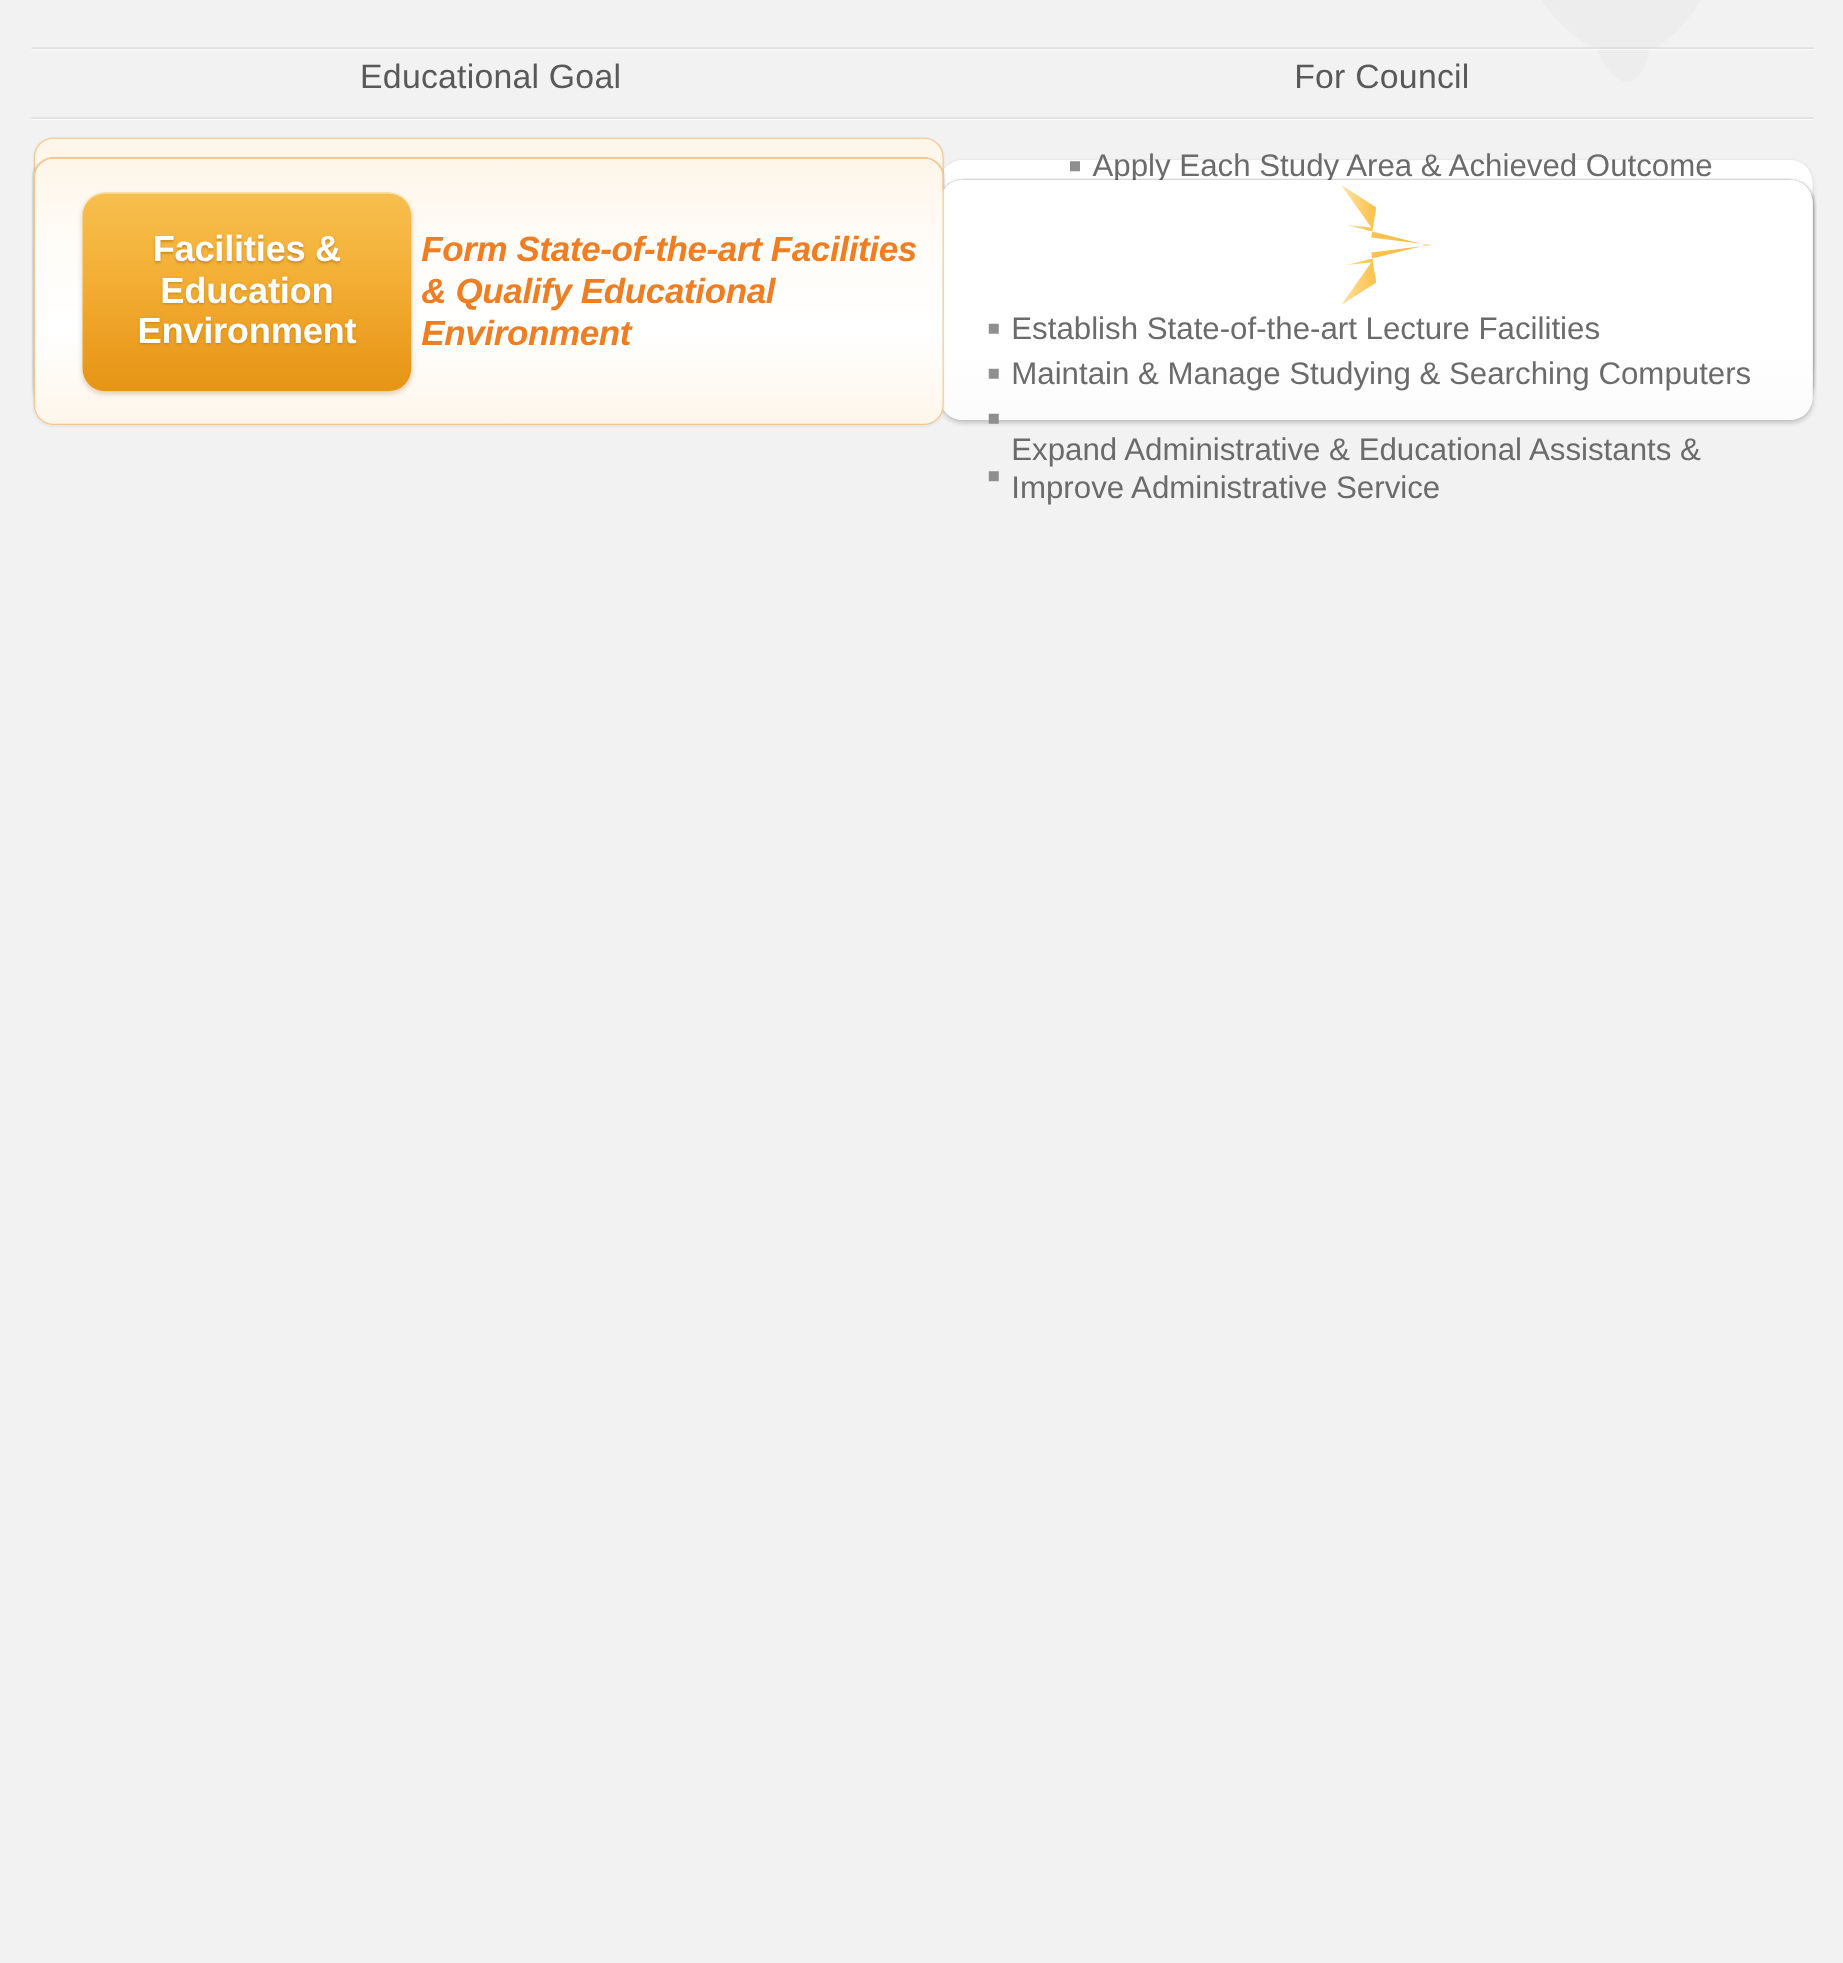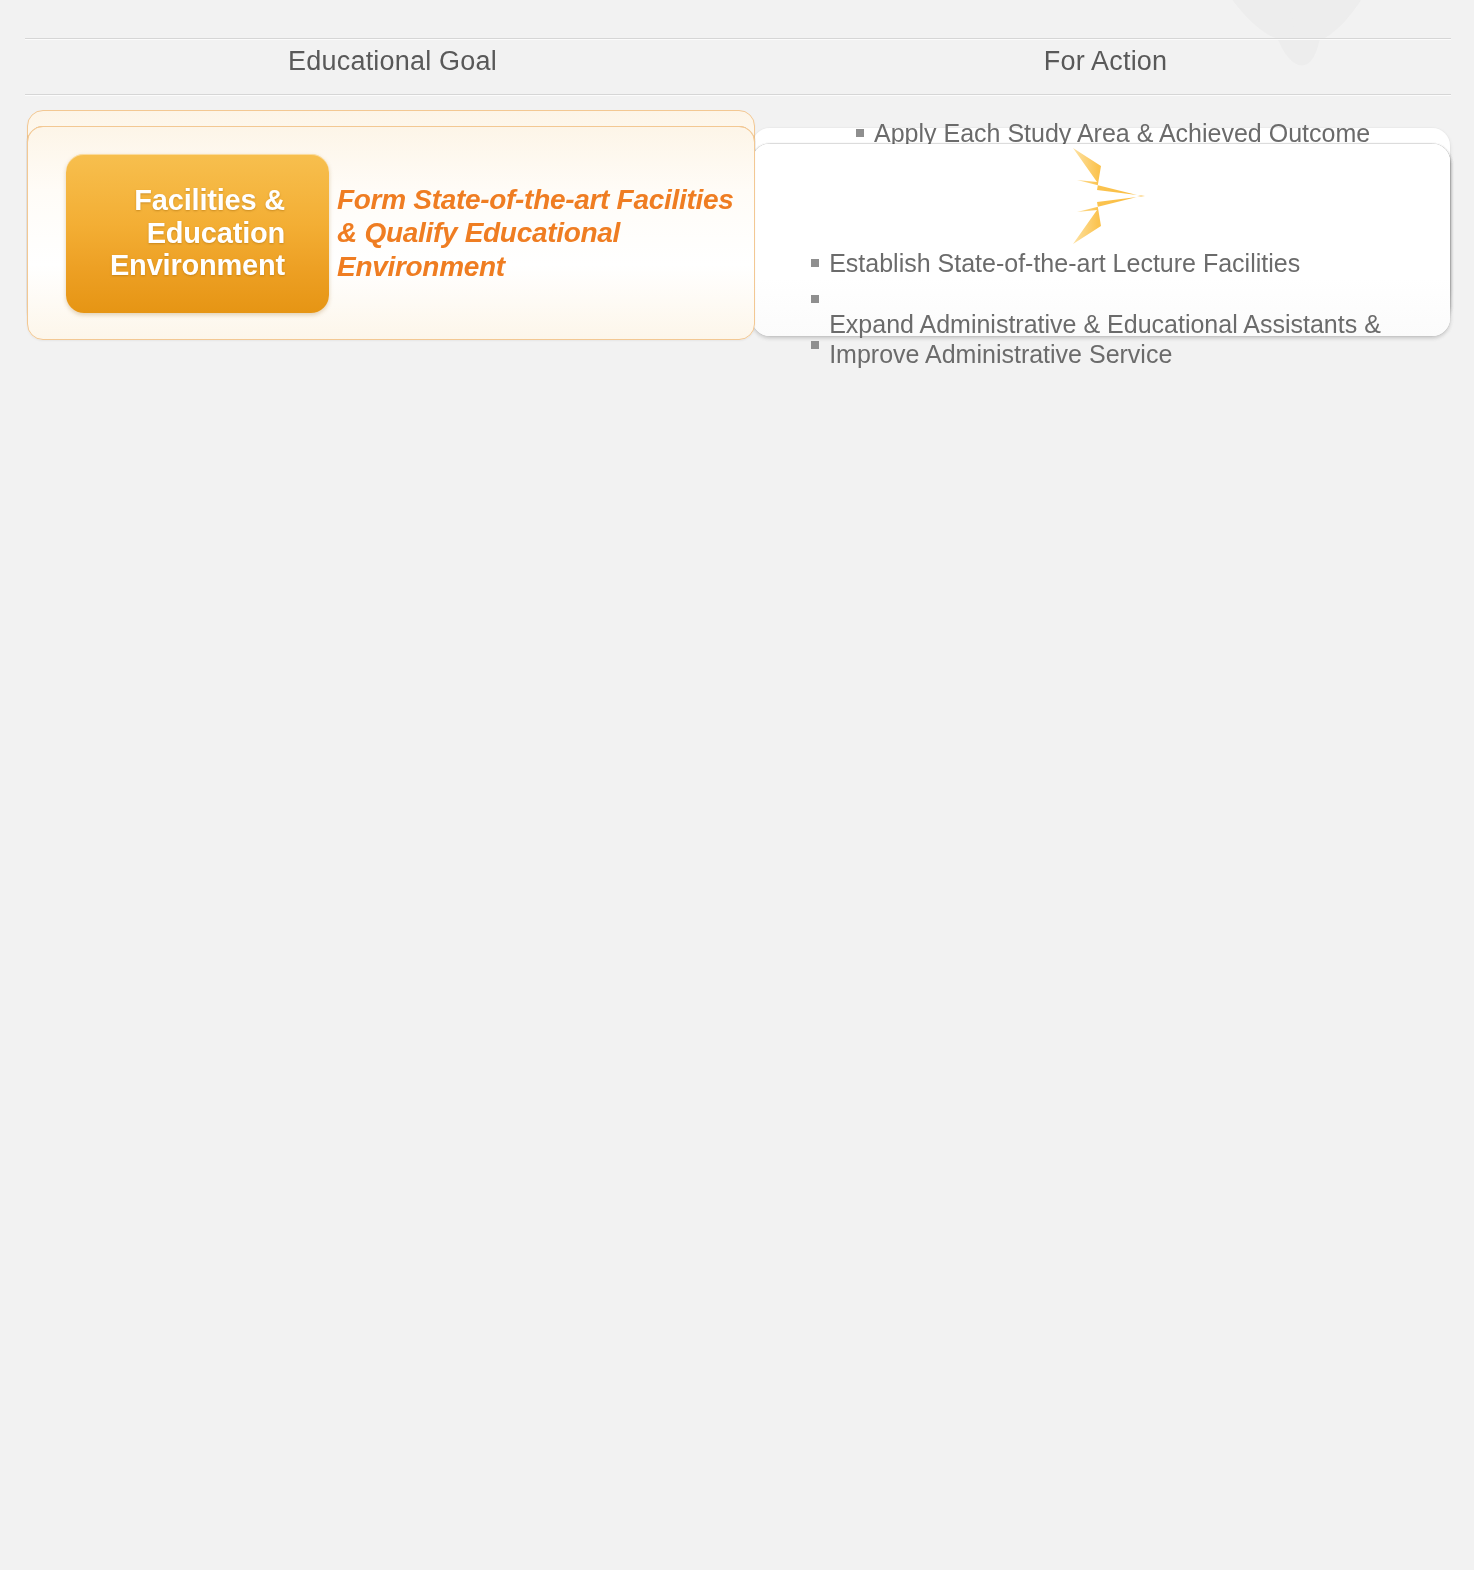--- a/index.html
+++ b/index.html
@@ -104,21 +104,21 @@
     box-shadow: 0 2px 4px rgba(150,100,20,0.28), inset 0 1px 0 rgba(255,255,255,0.45);
     display: flex;
     align-items: center;
     justify-content: center;
     box-sizing: border-box;
   }
   .goal-badge-label {
     color: #ffffff;
     font-size: 30px;
     font-weight: 700;
-    text-align: right;
+    text-align: center;
     line-height: 1.12;
     letter-spacing: -0.2px;
     text-shadow: 0 1px 2px rgba(170,110,15,0.55);
     white-space: pre-line;
     padding: 0 6px;
   }
   .goal-text {
     margin-left: 8px;
     color: #ef7d22;
     font-size: 28px;
@@ -216,21 +216,21 @@
       <ellipse cx="196" cy="62" rx="22" ry="58" transform="rotate(34 196 62)"></ellipse>
       <ellipse cx="66" cy="42" rx="18" ry="46" transform="rotate(-62 66 42)"></ellipse>
       <ellipse cx="240" cy="42" rx="18" ry="46" transform="rotate(62 240 42)"></ellipse>
     </g>
   </svg>
 
   <div class="header">
     <div class="header-rule top"></div>
     <div class="header-labels">
       <div class="col-title goal">Educational Goal</div>
-      <div class="col-title action">For Action</div>
+      <div class="col-title action">For Council</div>
     </div>
     <div class="header-rule bottom"></div>
   </div>
 
   <div class="rows">
       <div class="row r0">
         <div class="action-panel">
           <div class="arrow-icon">
             <svg width="78" height="104" viewBox="0 0 78 104" aria-hidden="true">
               <defs>
@@ -389,20 +389,21 @@
                   <stop offset="0%" stop-color="#fde2a4"></stop>
                   <stop offset="35%" stop-color="#fbc34f"></stop>
                   <stop offset="100%" stop-color="#f9bc3f"></stop>
                 </linearGradient>
               </defs>
               <path fill="url(#ag5)" d="M6 4 L30 38 L10 36 L74 52 L10 68 L30 66 L6 100 L34 82 L30 58 L78 52 L30 46 L34 22 Z"></path>
             </svg>
           </div>
           <div class="bullets">
             <div class="bullet"><span class="bullet-marker"></span><span class="bullet-text">Establish State-of-the-art Lecture Facilities</span></div>
+            <div class="bullet"><span class="bullet-marker"></span><span class="bullet-text">Maintain &amp; Manage Studying &amp; Searching Computers</span></div>
             <div class="bullet"><span class="bullet-marker"></span></div>
             <div class="bullet"><span class="bullet-marker"></span><span class="bullet-text">Expand Administrative &amp; Educational Assistants &amp;
 Improve Administrative Service</span></div>
           </div>
         </div>
         <div class="goal-card">
           <div class="goal-badge">
             <div class="goal-badge-label">Facilities &amp;
 Education
 Environment</div>

